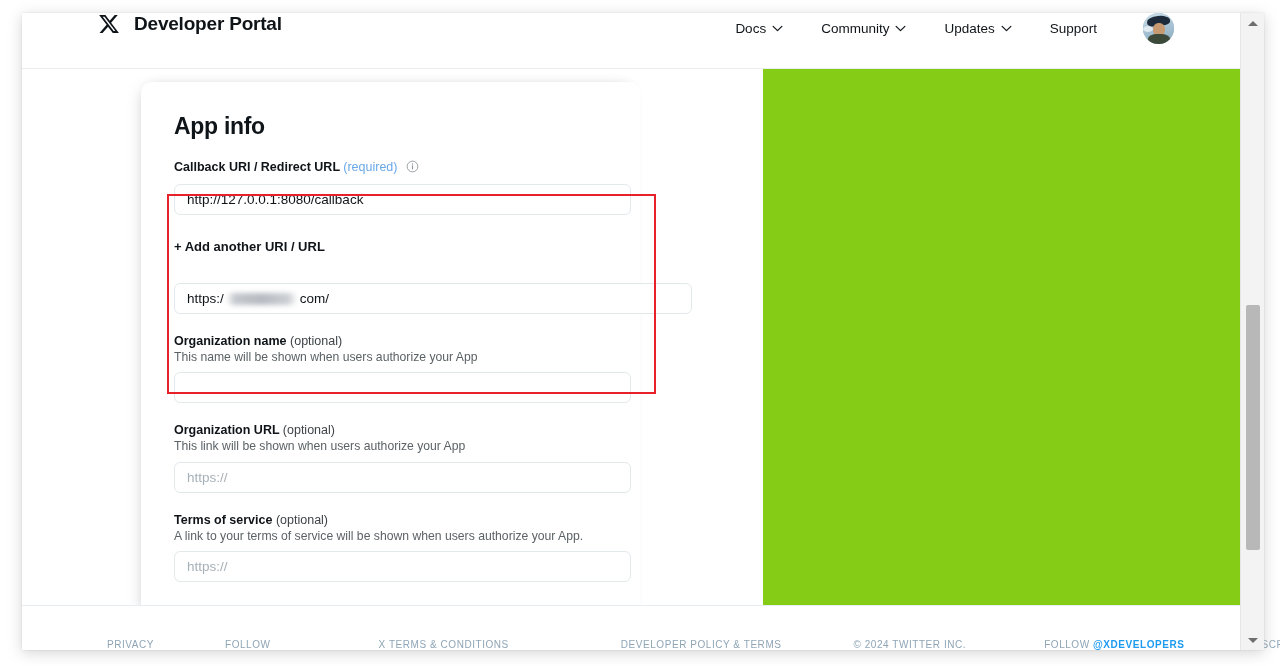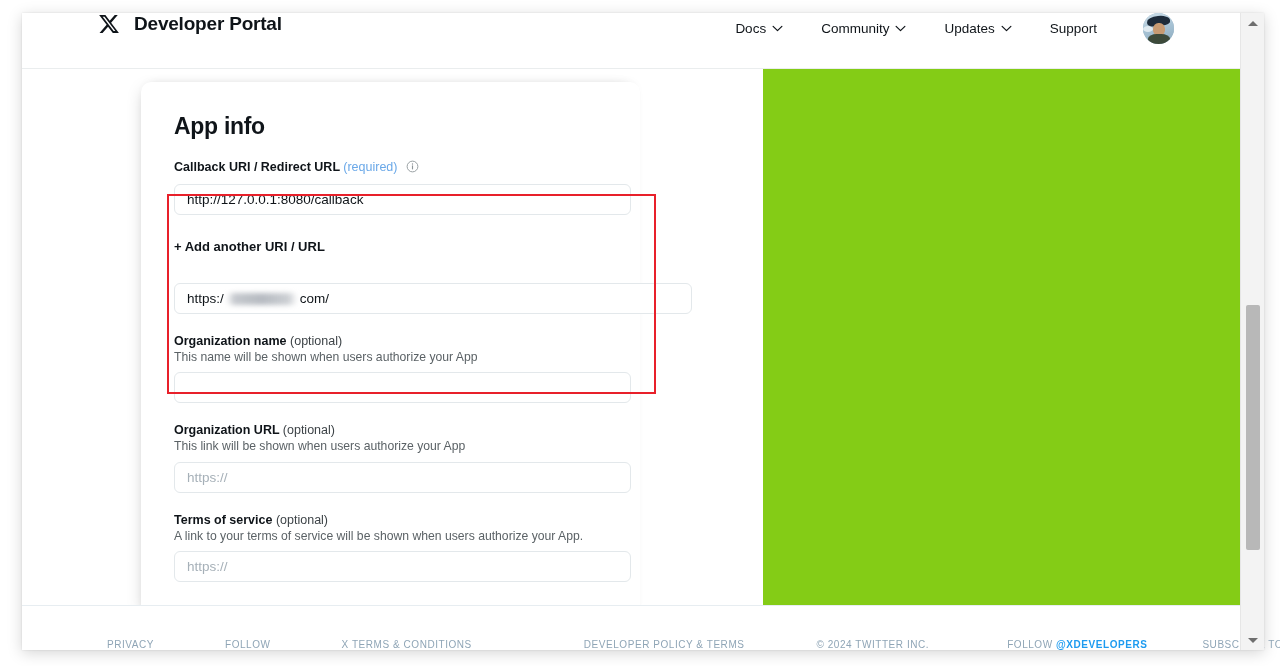--- a/index.html
+++ b/index.html
@@ -368,21 +368,21 @@
           <input class="field-input" type="text" placeholder="https://" style="">
         </div>
 
       </div>
     </div>
   </div>
 
   <div id="site-footer">
     <div class="footer-link" style="margin-left:85px;">PRIVACY</div>
     <div class="footer-link" style="margin-left:71px;">FOLLOW</div>
-    <div class="footer-link" style="margin-left:71px;">X TERMS &amp; CONDITIONS</div>
+    <div class="footer-link" style="margin-left:108px;">X TERMS &amp; CONDITIONS</div>
     <div class="footer-link" style="margin-left:112px;">DEVELOPER POLICY &amp; TERMS</div>
     <div class="footer-static" style="margin-left:72px;">© 2024 TWITTER INC.</div>
     <div class="footer-static" style="margin-left:78px;">
       <span>FOLLOW</span>
       <span class="footer-accent">@XDEVELOPERS</span>
     </div>
     <div class="footer-static" style="margin-left:55px;">
       <span>SUBSCRIBE TO</span>
       <span class="footer-accent">DEVELOPER NEWS</span>
     </div>

